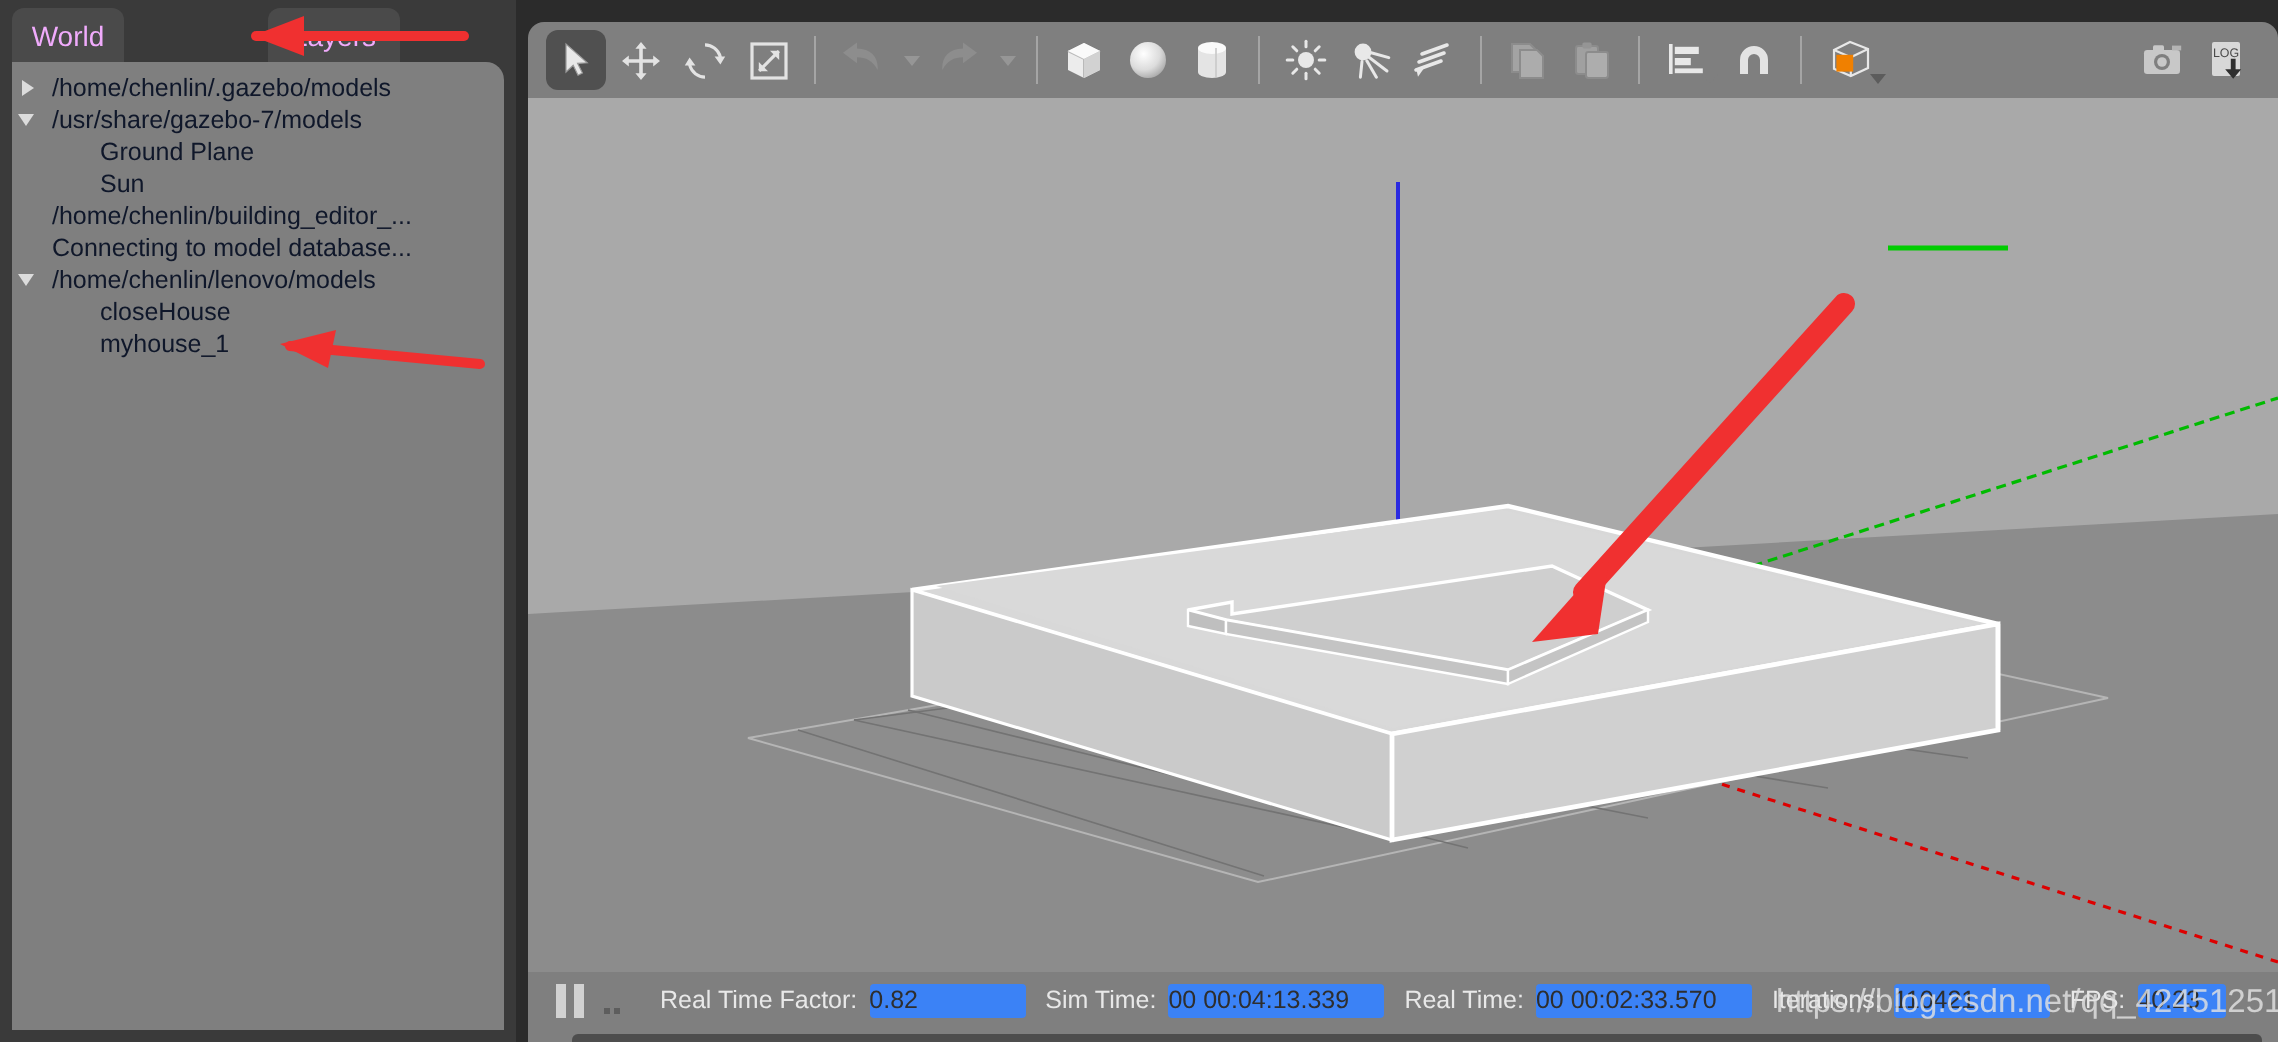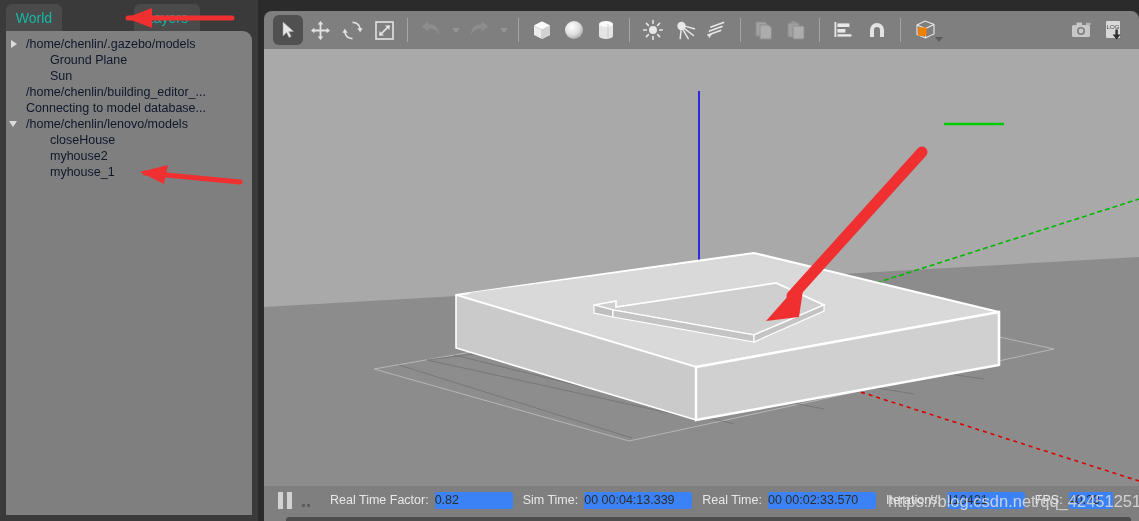--- a/index.html
+++ b/index.html
@@ -17,21 +17,21 @@
     background: #3a3a3a;
   }
   #tab-bar {
     position: absolute; left: 0; top: 0; width: 258px; height: 32px;
     background: #3a3a3a;
   }
   .tab {
     position: absolute; top: 4px; height: 28px;
     background: #4a4a4a;
     border-top-left-radius: 6px; border-top-right-radius: 6px;
-    color: #14b8a6; font-size: 14px;
+    color: #f0abfc; font-size: 14px;
     display: flex; align-items: center; justify-content: center;
     cursor: pointer;
   }
   .tab.active { background: #7f7f7f; color: #f2f2f2; top: 2px; height: 30px; }
   #tab-world  { left: 6px;   width: 56px; }
   #tab-insert { left: 64px;  width: 68px; margin-top: 43px; }
   #tab-layers { left: 134px; width: 66px; }
 
   #tree-panel {
     position: absolute; left: 6px; top: 31px; width: 246px; height: 484px;
@@ -181,20 +181,24 @@
     </div>
 
     <div id="tree-panel">
       <div id="tree-list">
 
         <div class="tree-row lvl0 collapsed">
           <span class="twisty"></span>
           <span class="tree-label">/home/chenlin/.gazebo/models</span>
         </div>
 
+        <div class="tree-row lvl0 expanded">
+          <span class="twisty"></span>
+          <span class="tree-label">/usr/share/gazebo-7/models</span>
+        </div>
 
         <div class="tree-row lvl1">
           <span class="tree-label">Ground Plane</span>
         </div>
 
         <div class="tree-row lvl1">
           <span class="tree-label">Sun</span>
         </div>
 
         <div class="tree-row lvl0n">
@@ -207,23 +211,20 @@
 
         <div class="tree-row lvl0 expanded">
           <span class="twisty"></span>
           <span class="tree-label">/home/chenlin/lenovo/models</span>
         </div>
 
         <div class="tree-row lvl1">
           <span class="tree-label">closeHouse</span>
         </div>
 
-        <div class="tree-row lvl1">
-          <span class="tree-label">myhouse2</span>
-        </div>
 
         <div class="tree-row lvl1">
           <span class="tree-label">myhouse_1</span>
         </div>
 
       </div>
     </div>
 
     <div id="left-splitter-col">
       <div id="splitter-handle">

